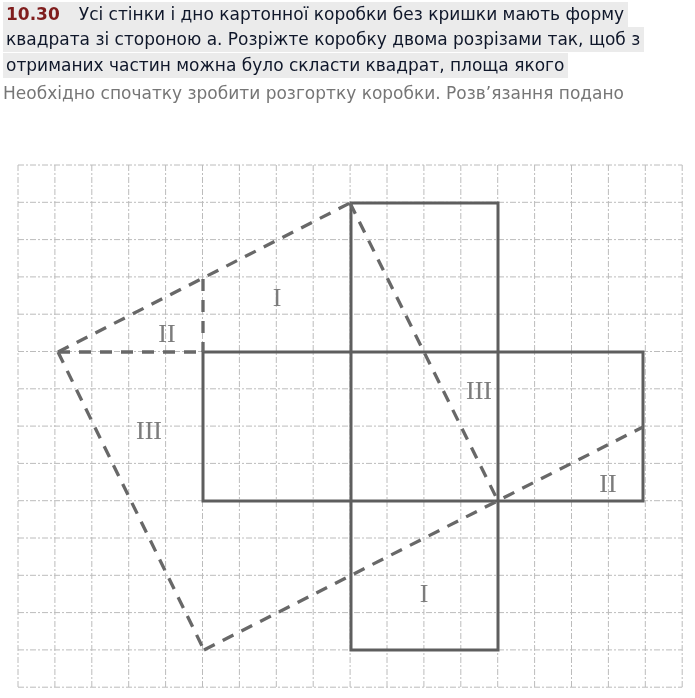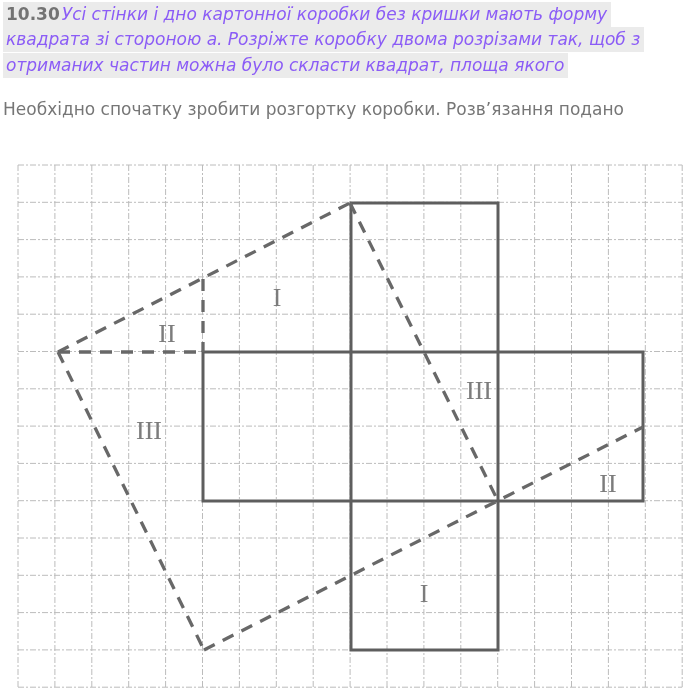--- a/index.html
+++ b/index.html
@@ -22,30 +22,30 @@
     font-size: 17px;
     white-space: nowrap;
   }
   .hl {
     background: #ebebeb;
     padding: 2px 4px 3px 3px;
   }
   .prob-num {
     font-weight: bold;
     font-style: normal;
-    color: #737373;
-    margin-right: 2px;
+    color: #7f1d1d;
+    margin-right: 19px;
   }
-  .prob-text { font-style: italic; color: #8b5cf6; }
+  .prob-text { color: #0f172a; }
   .prob-text sup {
     font-weight: bold;
     font-size: 0.72em;
   }
   .after-hl { font-style: italic; color: #8b8b8b; }
-  .sol-block { margin-top: 19px; }
+  .sol-block { margin-top: 3px; }
   .sol-line {
     color: #767676;
     font-size: 17px;
     line-height: 25.4px;
     white-space: nowrap;
   }
   .figure-wrap {
     position: absolute;
     top: 160px;
     left: 0;

